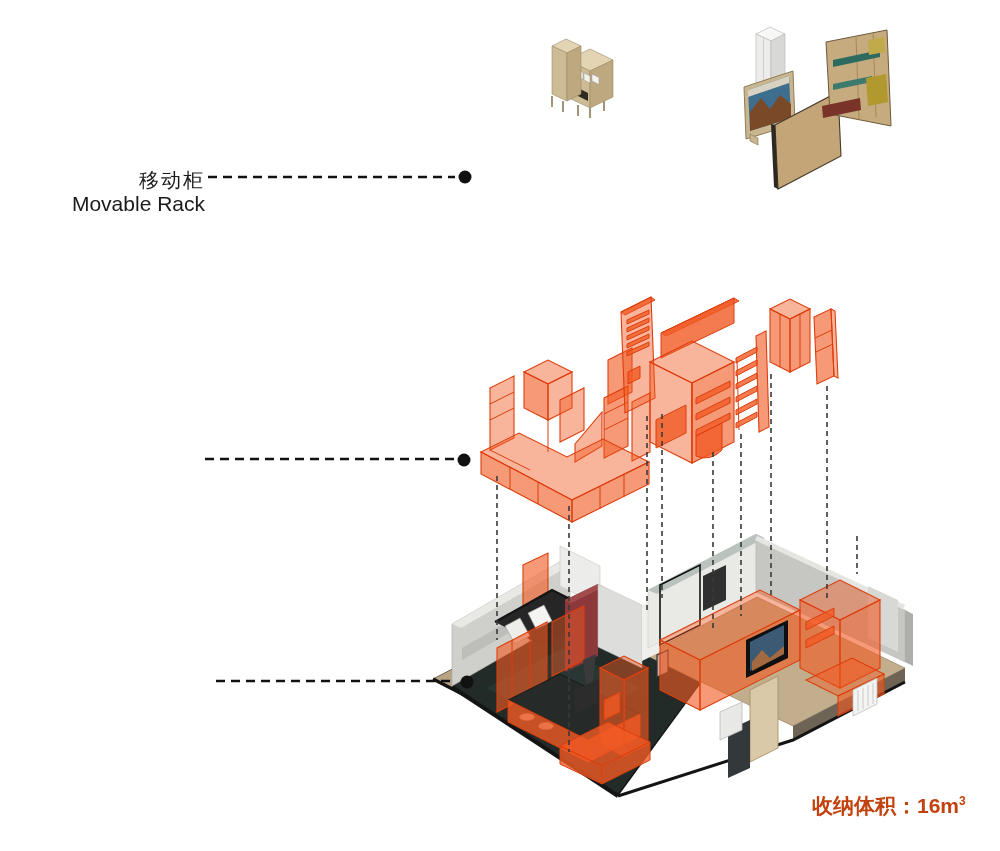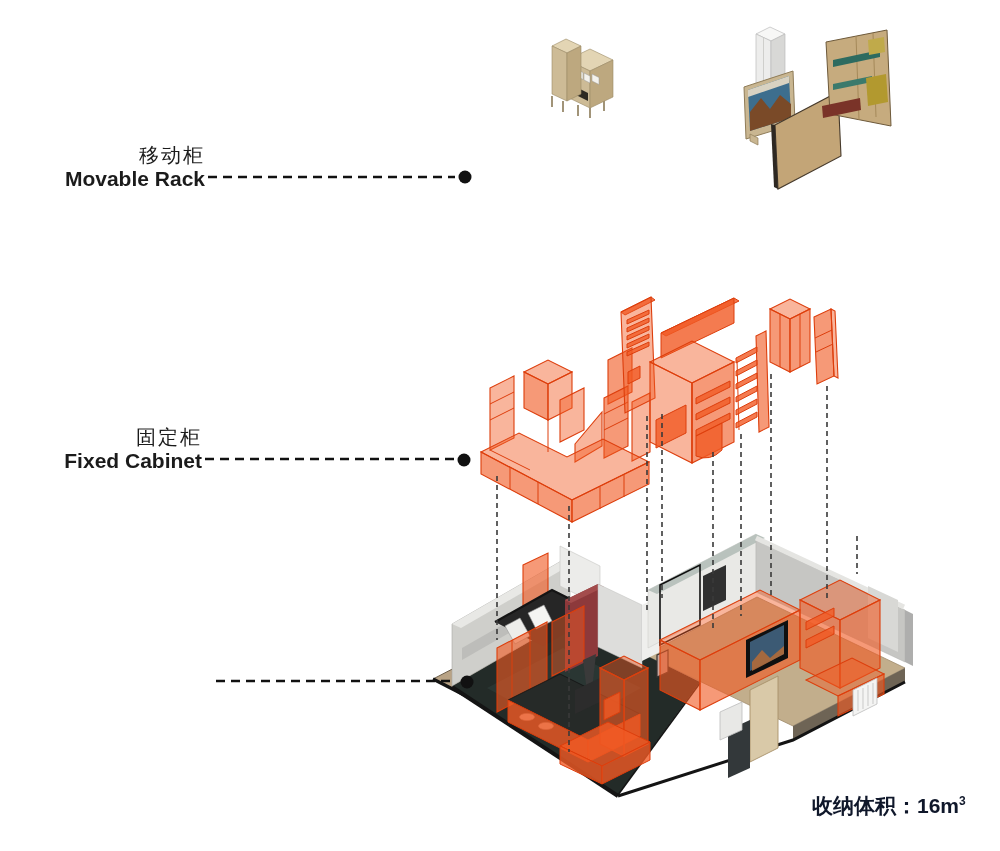--- a/index.html
+++ b/index.html
@@ -7,23 +7,23 @@
     --tan:#CDBB96; --tan-dark:#BDA87F; --tan-top:#E3D5B4;
     --wood:#C6AB7E; --teal-shelf:#2D6B60; --olive-shelf:#B2992F;
     --maroon:#8D393B; --wall-gray:#CFCFCB; --wall-light:#E8E8E5;
     --dark-floor:#232B28; --wood-floor:#C2AE8C; --edge-black:#141414;
   }
   html,body{margin:0;padding:0;background:#fff;}
   .stage{position:relative;width:1000px;height:851px;background:#ffffff;overflow:hidden;
          font-family:"Liberation Sans", sans-serif;color:var(--ink);}
   svg{position:absolute;left:0;top:0;}
   .label{position:absolute;text-align:right;line-height:23px;font-size:20px;color:var(--ink);}
-  .label .zh{letter-spacing:2px;}
-  .label .en{font-size:21px;font-weight:bold;}
-  .caption{position:absolute;left:812px;top:792px;font-size:21px;font-weight:700;color:#0f172a;}
+  .label .zh{letter-spacing:2px;margin-top:25px;}
+  .label .en{font-size:21px;}
+  .caption{position:absolute;left:812px;top:792px;font-size:21px;font-weight:700;color:#c2410c;}
   .caption sup{font-size:12px;}
   
   .of{fill:var(--orange);fill-opacity:.45;stroke:var(--orange-edge);stroke-width:1.1;}
   .of2{fill:var(--orange);fill-opacity:.8;stroke:var(--orange-edge);stroke-width:1;}
   .of3{fill:var(--orange);fill-opacity:.62;stroke:var(--orange-edge);stroke-width:1.1;}
   .oln{stroke:var(--orange-edge);stroke-width:1;fill:none;}
   .vdash{stroke:#3a3a3a;stroke-width:1.6;stroke-dasharray:5 4;fill:none;}
   .leader{stroke:#111;stroke-width:2.4;stroke-dasharray:9 6;fill:none;}
   .blk{stroke:var(--edge-black);fill:none;}
 </style>
@@ -276,24 +276,20 @@
     <line class="leader" x1="216" y1="681" x2="452" y2="681"></line>
     <circle cx="467" cy="682" r="6.5" fill="#111"></circle>
   </g>
 </svg>
 
 <div class="label" style="left:20px;top:144px;width:185px;">
   <div class="zh">移动柜</div>
   <div class="en">Movable Rack</div>
 </div>
 
-<div class="label" style="left:20px;top:426px;width:182px;">
-  <div class="zh">固定柜</div>
-  <div class="en">Fixed Cabinet</div>
-</div>
 
 <div class="label" style="left:20px;top:648px;width:192px;">
 </div>
 
 <div class="caption">
   <span>收纳体积：</span><span>16m</span><sup>3</sup>
 </div>
 
 </div>
 

